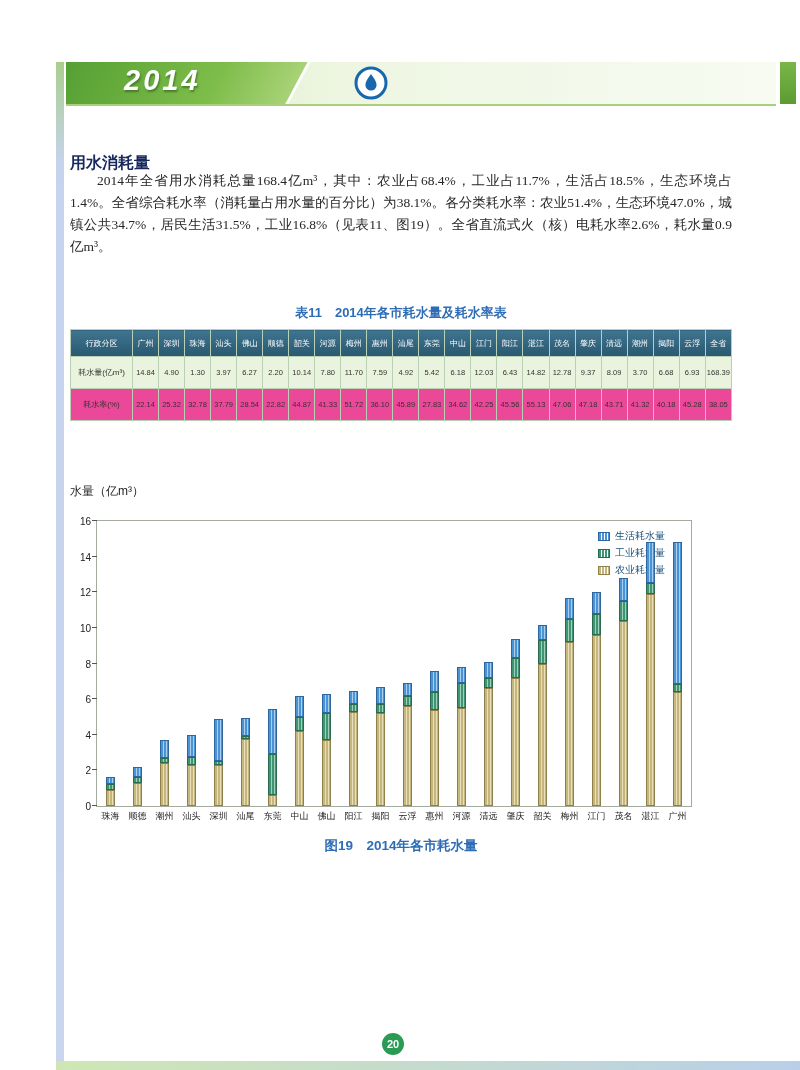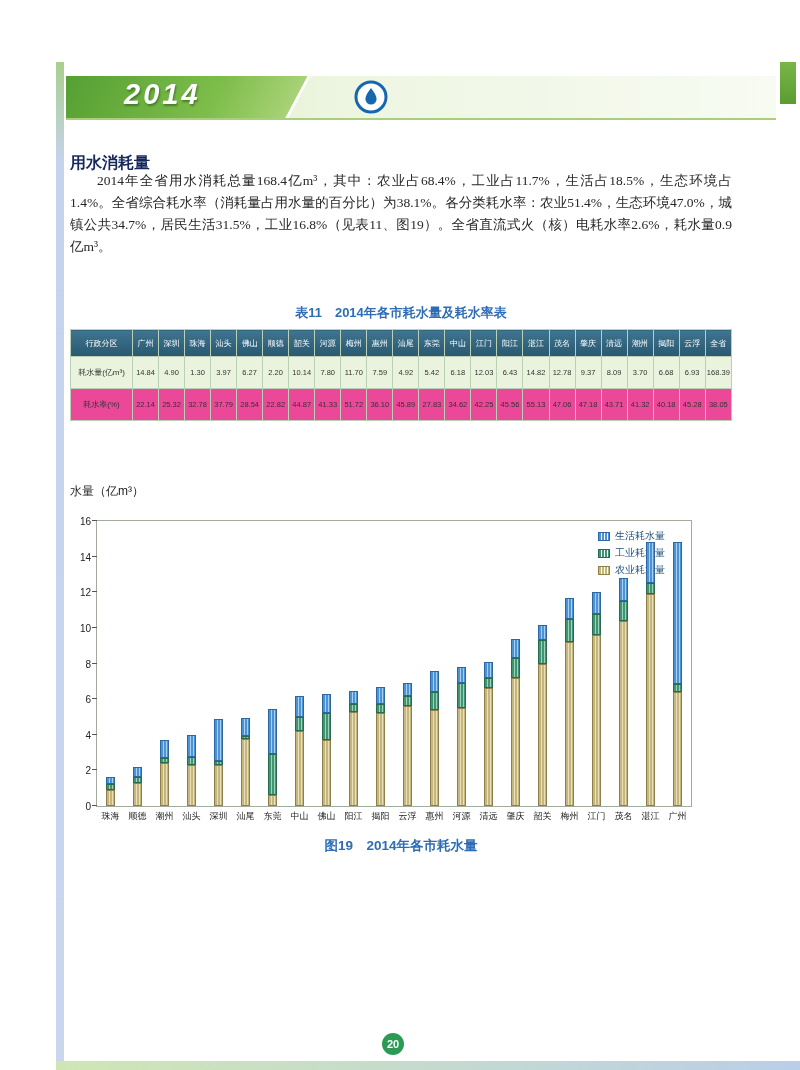--- a/index.html
+++ b/index.html
@@ -6,21 +6,21 @@
   body{background:#ffffff;font-family:"Liberation Sans","DejaVu Sans",sans-serif;}
   .page{position:relative;width:800px;height:1070px;background:#ffffff;overflow:hidden;}
 
   
   .left-strip{position:absolute;left:56px;top:62px;width:8px;height:1008px;
     background:linear-gradient(180deg,#aace8e 0%,#c6d3ec 10%,#c9d6ee 100%);}
   .bottom-strip{position:absolute;left:56px;top:1061px;width:744px;height:9px;
     background:linear-gradient(90deg,#cfe6b4,#b9cfe9);}
 
   
-  .banner{position:absolute;left:66px;top:76px;width:710px;height:42px;
+  .banner{position:absolute;left:66px;top:62px;width:710px;height:42px;
     background:linear-gradient(90deg,#d9ecc2 0%,#eef6e2 40%,#f7fbf2 100%);
     border-bottom:2px solid #a9cf7d;overflow:hidden;}
   .banner-left{position:absolute;left:-40px;top:-2px;width:270px;height:48px;
     background:linear-gradient(90deg,#4e9a2f,#7ebd4a 70%,#a8d277);
     transform:skewX(-28deg);border-right:3px solid #ffffff;}
   .banner-year{position:absolute;left:58px;top:2px;font-size:29px;font-style:italic;
     font-weight:bold;color:#ffffff;letter-spacing:3px;text-shadow:1px 2px 2px rgba(40,80,20,0.55);}
   .banner-logo{position:absolute;left:288px;top:4px;width:34px;height:34px;}
   .banner-title{position:absolute;left:332px;top:11px;font-size:19px;font-weight:bold;
     color:#17418e;letter-spacing:22px;white-space:nowrap;}

